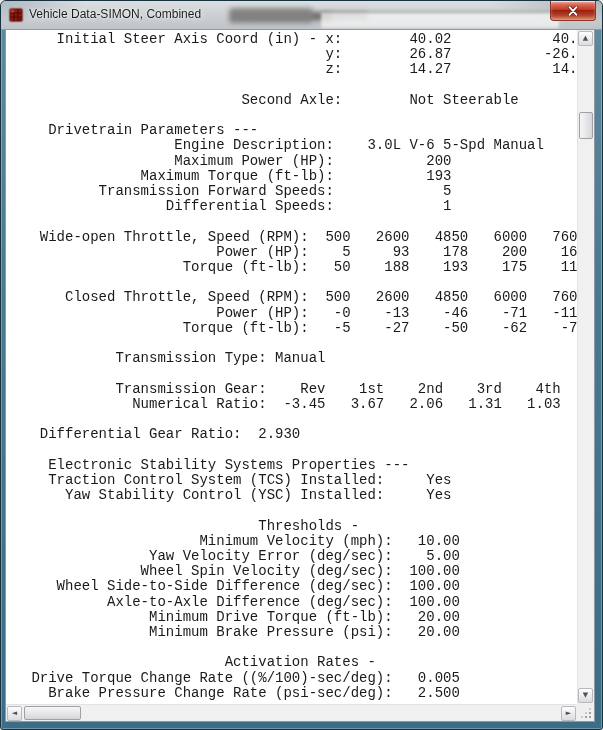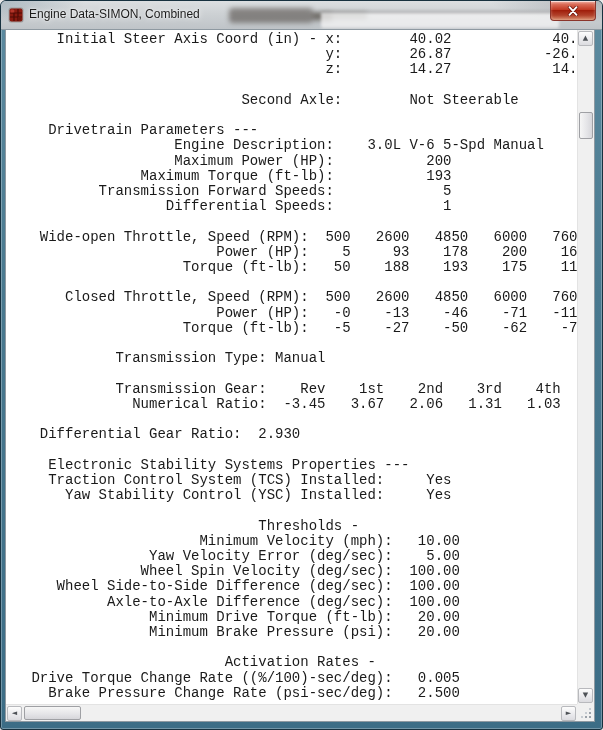--- a/index.html
+++ b/index.html
@@ -109,21 +109,21 @@
     <div class="smudge-light"></div>
 
     <svg class="app-icon" viewBox="0 0 16 16" width="16" height="16">
       <rect x="0.5" y="0.5" width="15" height="15" rx="2.5" fill="#9b9b9b"></rect>
       <rect x="1.5" y="1.5" width="13" height="13" rx="2" fill="#8a1a10"></rect>
       <path d="M2 6 H14 M2 10 H14 M6 2 V14 M10 2 V14" stroke="#4e0b04" stroke-width="1.2"></path>
       <rect x="2.5" y="2.5" width="4" height="3" fill="#b5362a"></rect>
       <rect x="10" y="10" width="3.5" height="3.5" fill="#6e130a"></rect>
     </svg>
 
-    <span class="title-text">Engine Data-SIMON, Combined</span>
+    <span class="title-text">Vehicle Data-SIMON, Combined</span>
 
     <div class="close-btn">
       <svg width="12" height="10" viewBox="0 0 12 10">
         <path d="M2.5 1.2 L9.5 8.8 M9.5 1.2 L2.5 8.8" stroke="#6d150a" stroke-width="3.4" stroke-linecap="round"></path>
         <path d="M2.5 1.2 L9.5 8.8 M9.5 1.2 L2.5 8.8" stroke="#ffffff" stroke-width="1.9" stroke-linecap="round"></path>
       </svg>
     </div>
   </div>
 
   <div class="client">

